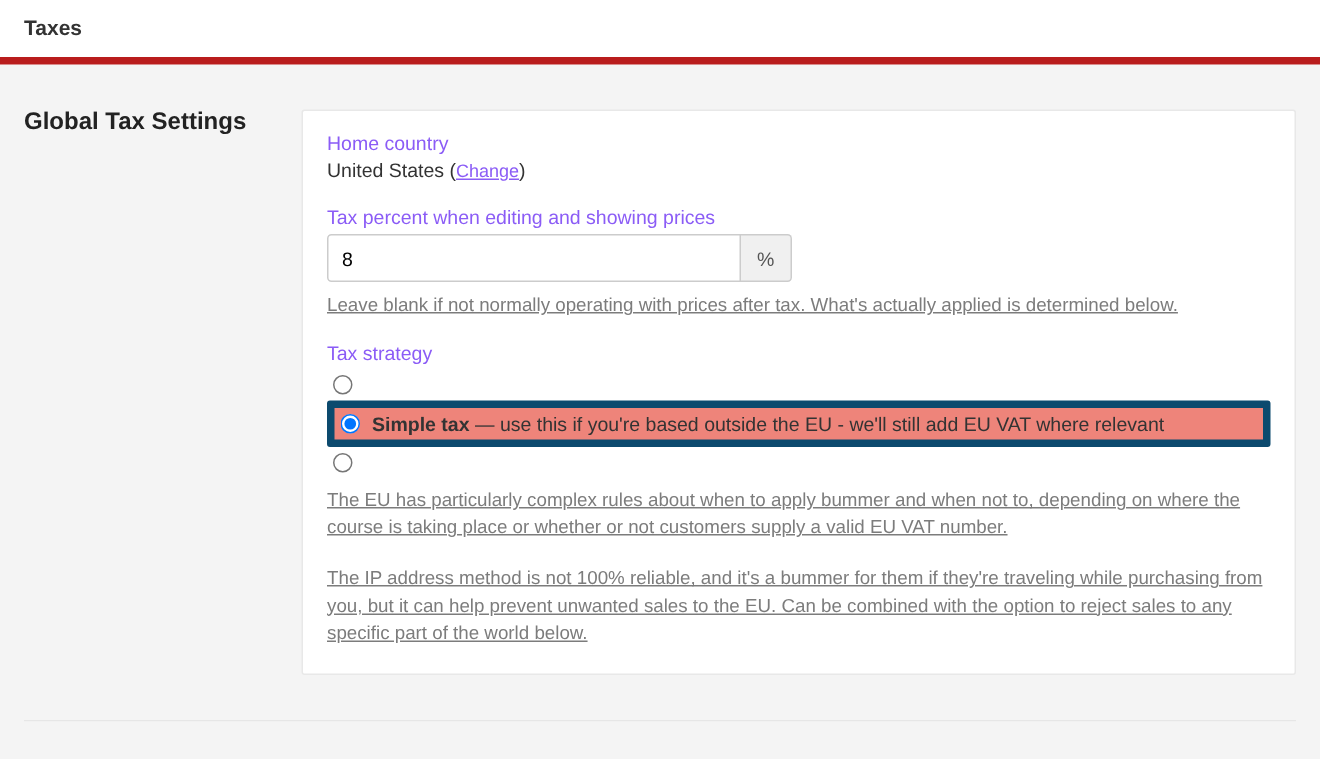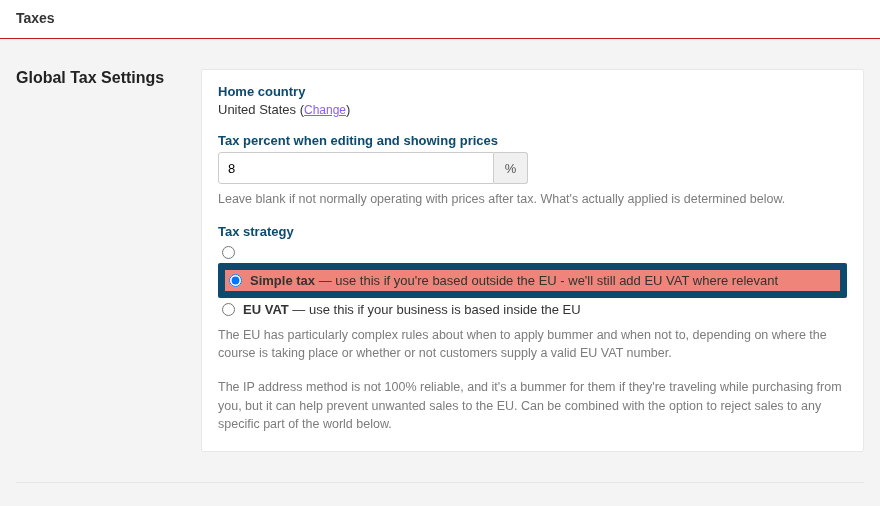--- a/index.html
+++ b/index.html
@@ -6,21 +6,21 @@
     body {
       font-family: -apple-system, BlinkMacSystemFont, "Segoe UI", Helvetica, Arial, sans-serif;
       font-size: 13px;
       color: #333;
       background: #f4f4f4;
       width: 880px;
     }
     .header {
       background: #fff;
       padding: 10px 16px 12px;
-      border-bottom: 1px solid #b91c1c;
+      border-bottom: 5px solid #b91c1c;
     }
     .header h2 {
       font-size: 14px;
       font-weight: 600;
       color: #333;
     }
     .content-wrap {
       padding: 30px 16px 0 16px;
     }
     .row {
@@ -39,23 +39,23 @@
     .panel {
       flex: 1;
       background: #fff;
       border: 1px solid #e8e8e8;
       border-radius: 2px;
       padding: 14px 16px 18px;
     }
     .field-block { margin-bottom: 16px; }
     .field-block:last-child { margin-bottom: 0; }
     .field-label {
-      font-weight: 700;
+      font-weight: 400;
       font-size: 13px;
-      color: #0c4a6e;
+      color: #8b5cf6;
       display: block;
       margin-bottom: 3px;
     }
     .value-line {
       color: #333;
       font-size: 13px;
     }
     .link {
       color: #8b5cf6;
       text-decoration: underline;
@@ -87,38 +87,39 @@
       background: #f0f0f0;
       color: #555;
       border-radius: 0 3px 3px 0;
       font-size: 13px;
     }
     .help-text {
       color: #7c7c7c;
       font-size: 12.5px;
       margin-top: 6px;
       line-height: 1.45;
+      text-decoration: underline;
     }
     .radio-list { margin-top: 4px; }
     .radio-line {
       display: flex;
       align-items: center;
       padding: 3px 4px;
       font-size: 13px;
     }
     .radio-line input[type="radio"],
     .check-line input[type="checkbox"] {
       margin-right: 8px;
     }
     .radio-line strong { font-weight: 700; }
     .radio-line .dash { color: #333; }
     .highlight {
       background: #f28b82;
       background: #ee847a;
-      border: 7px solid #0c4a6e;
+      border: 5px solid #0c4a6e;
       border-radius: 2px;
       margin: 1px 0;
     }
     .check-line {
       display: flex;
       align-items: center;
       padding: 2px 0;
       font-size: 13px;
       margin-top: 2px;
     }
@@ -164,21 +165,20 @@
         <div class="radio-list" id="radio-list">
             <label class="radio-line">
               <input type="radio" name="taxstrat" style="">
             </label>
             <label class="radio-line highlight">
               <input type="radio" name="taxstrat" checked="" style="">
               <span><strong>Simple tax</strong><span class="dash"> — use this if you're based outside the EU - we'll still add EU VAT where relevant</span></span>
             </label>
             <label class="radio-line">
               <input type="radio" name="taxstrat" style="">
-              <span><strong>EU VAT</strong><span class="dash"> — use this if your business is based inside the EU</span></span>
             </label>
           </div>
         <div class="help-text">The EU has particularly complex rules about when to apply bummer and when not to, depending on where the course is taking place or whether or not customers supply a valid EU VAT number.</div>
       </div>
 
       <div class="field-block">
         <div class="help-text">The IP address method is not 100% reliable, and it's a bummer for them if they're traveling while purchasing from you, but it can help prevent unwanted sales to the EU. Can be combined with the option to reject sales to any specific part of the world below.</div>
       </div>
 
     </div>

